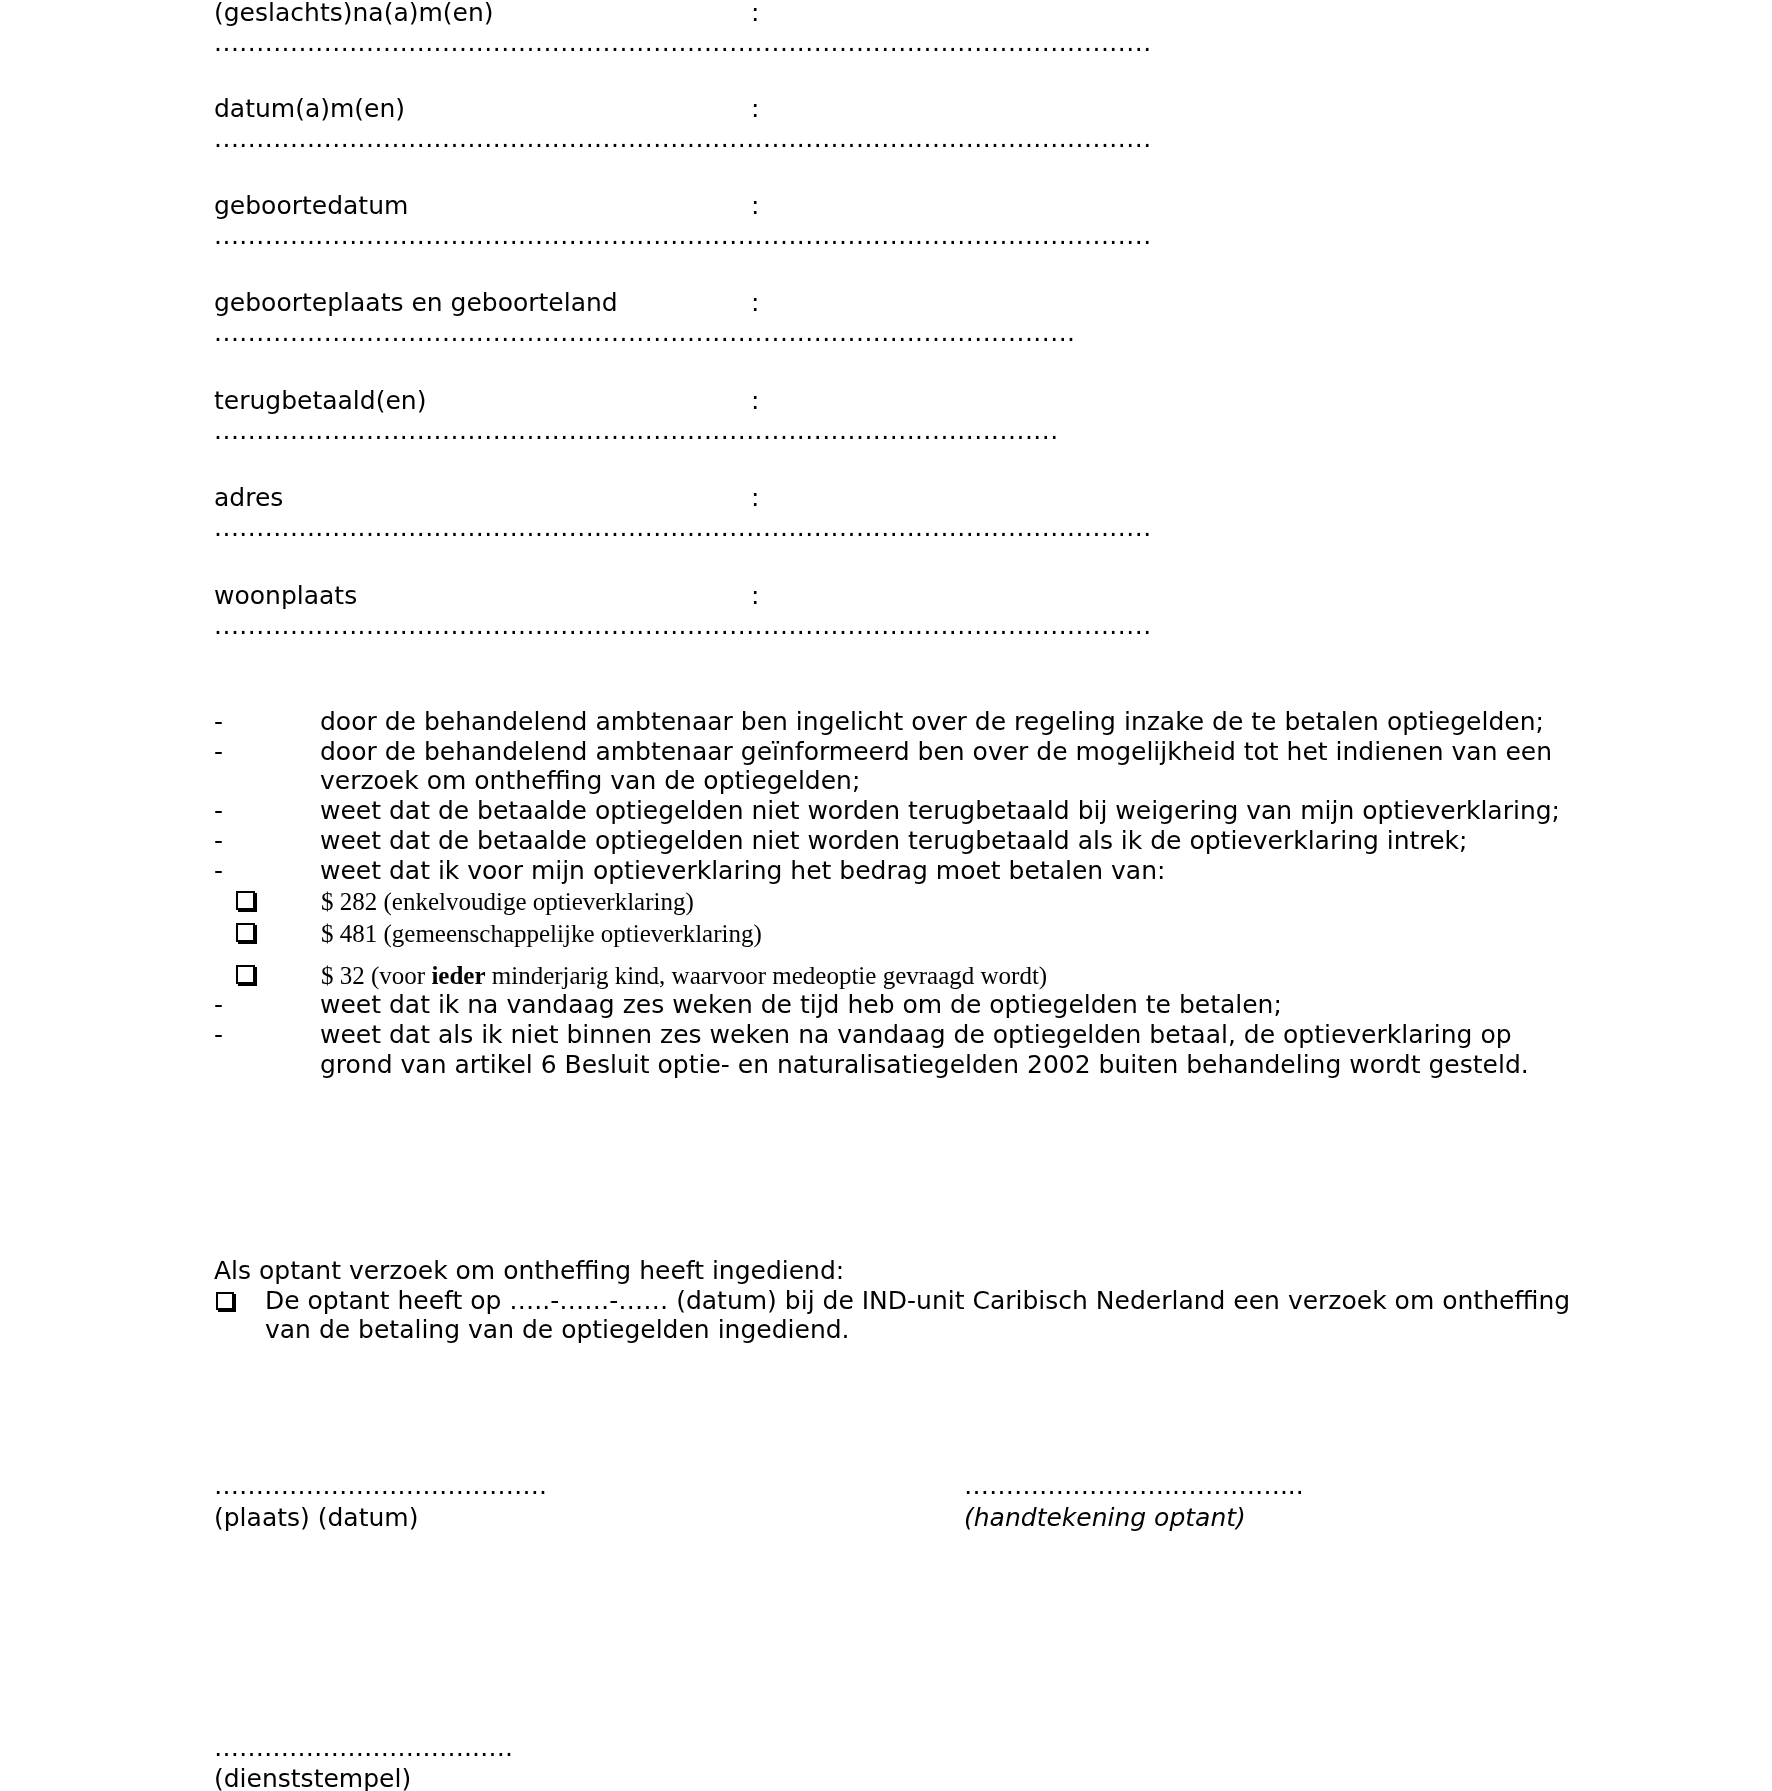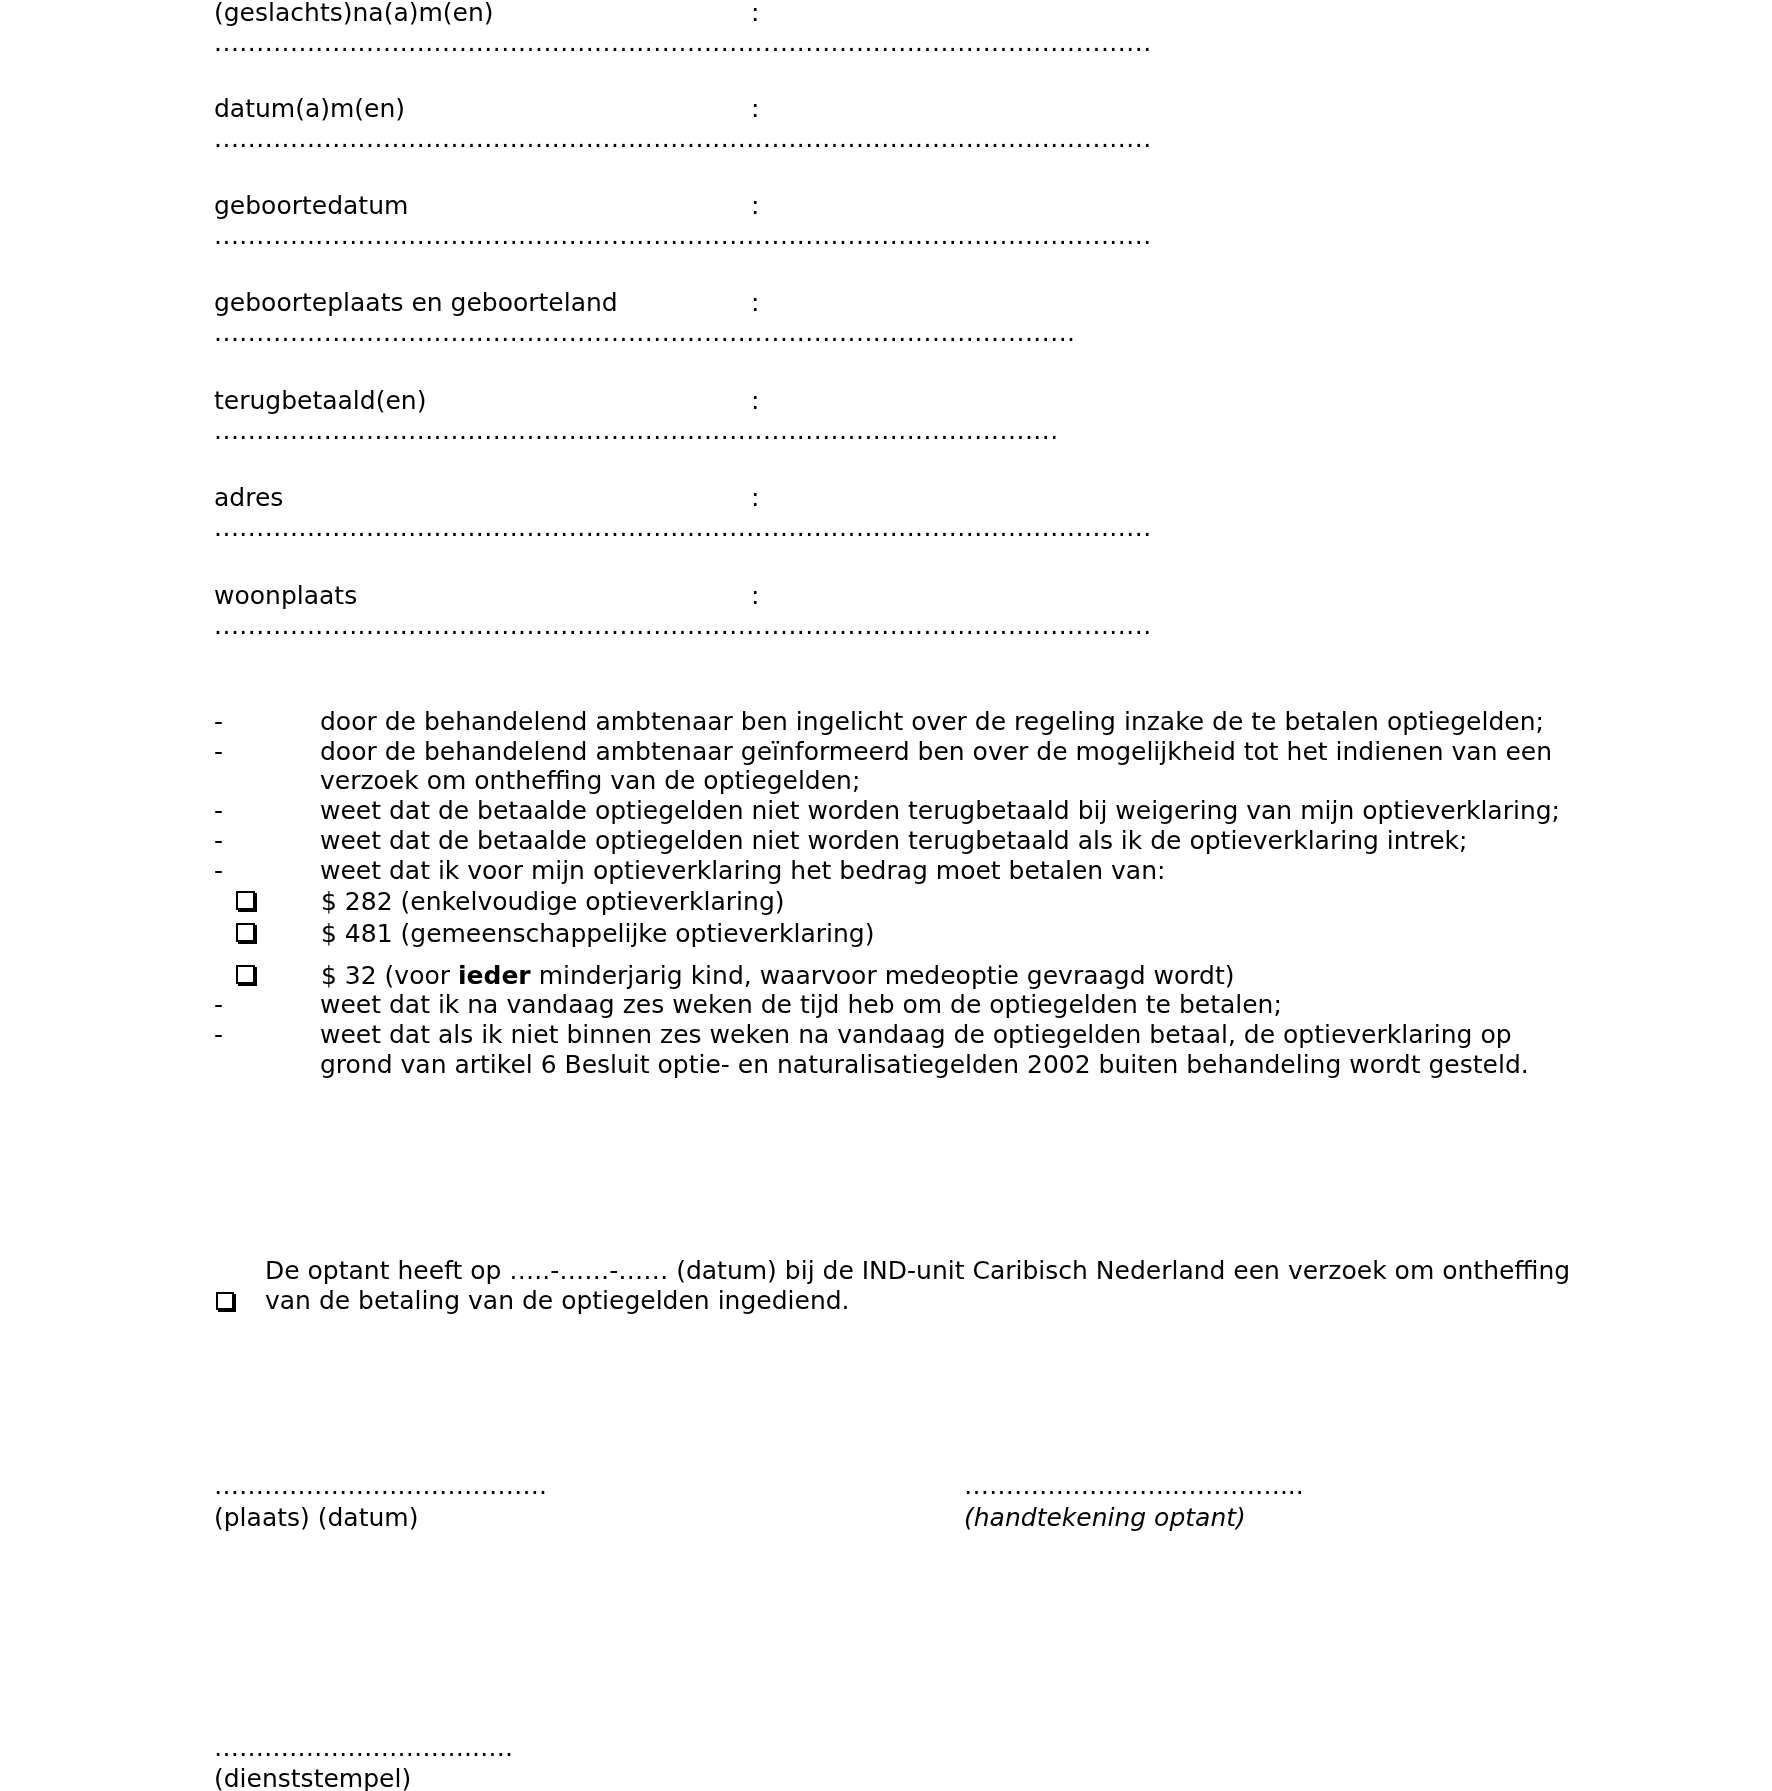--- a/index.html
+++ b/index.html
@@ -9,21 +9,21 @@
     }
     .abs { position: absolute; white-space: nowrap; }
     .field-label { left: 214px; }
     .field-colon { left: 751px; }
     .dots { left: 214px; letter-spacing: 0.5px; }
     .decl { position: absolute; left: 214px; top: 707px; width: 1360px; line-height: 29.7px; }
     .decl .row { position: relative; display: block; }
     .decl .dash { position: absolute; left: 0; }
     .decl .txt { display: block; padding-left: 106px; white-space: normal; }
     .decl .box { position: absolute; left: 22px; top: 4px; width: 15px; height: 15px; border: 2px solid #000; box-shadow: 2px 2px 0 #000; }
-    .decl .boxrow .txt { padding-left: 107px; }
+    .decl .boxrow .txt { padding-left: 107px; font-family: Liberation Serif, serif; }
     .onth { position: absolute; left: 214px; top: 1256px; width: 1360px; line-height: 29.7px; }
     .onth .box2 { position: absolute; left: 2px; top: 36px; width: 14px; height: 14px; border: 2px solid #000; box-shadow: 2px 2px 0 #000; }
     .onth .txt2 { display: block; padding-left: 51px; white-space: normal; }
     b { font-weight: bold; }
   </style>
 </head>
 <body>
 
 <div>
   <span class="abs field-label" style="top:-2px">(geslachts)na(a)m(en)</span>
@@ -95,20 +95,21 @@
     <span class="dash">-</span>
     <span class="txt">weet dat ik na vandaag zes weken de tijd heb om de optiegelden te betalen;</span>
   </div>
   <div class="row">
     <span class="dash">-</span>
     <span class="txt">weet dat als ik niet binnen zes weken na vandaag de optiegelden betaal, de optieverklaring op grond van artikel 6 Besluit optie- en naturalisatiegelden 2002 buiten behandeling wordt gesteld.</span>
   </div>
 </div>
 
 <div class="onth">
+  <div>Als optant verzoek om ontheffing heeft ingediend:</div>
   <span class="box2"></span>
   <span class="txt2">De optant heeft op …..-……-…… (datum) bij de IND-unit Caribisch Nederland een verzoek om ontheffing van de betaling van de optiegelden ingediend.</span>
 </div>
 
 <div>
   <span class="abs" style="left:214px; top:1471px;">………………………………….</span>
   <span class="abs" style="left:214px; top:1503px;">(plaats) (datum)</span>
 
   <span class="abs" style="left:964px; top:1471px;">……………………..…………...</span>
   <span class="abs" style="left:964px; top:1503px;font-style:italic;">(handtekening optant)</span>

